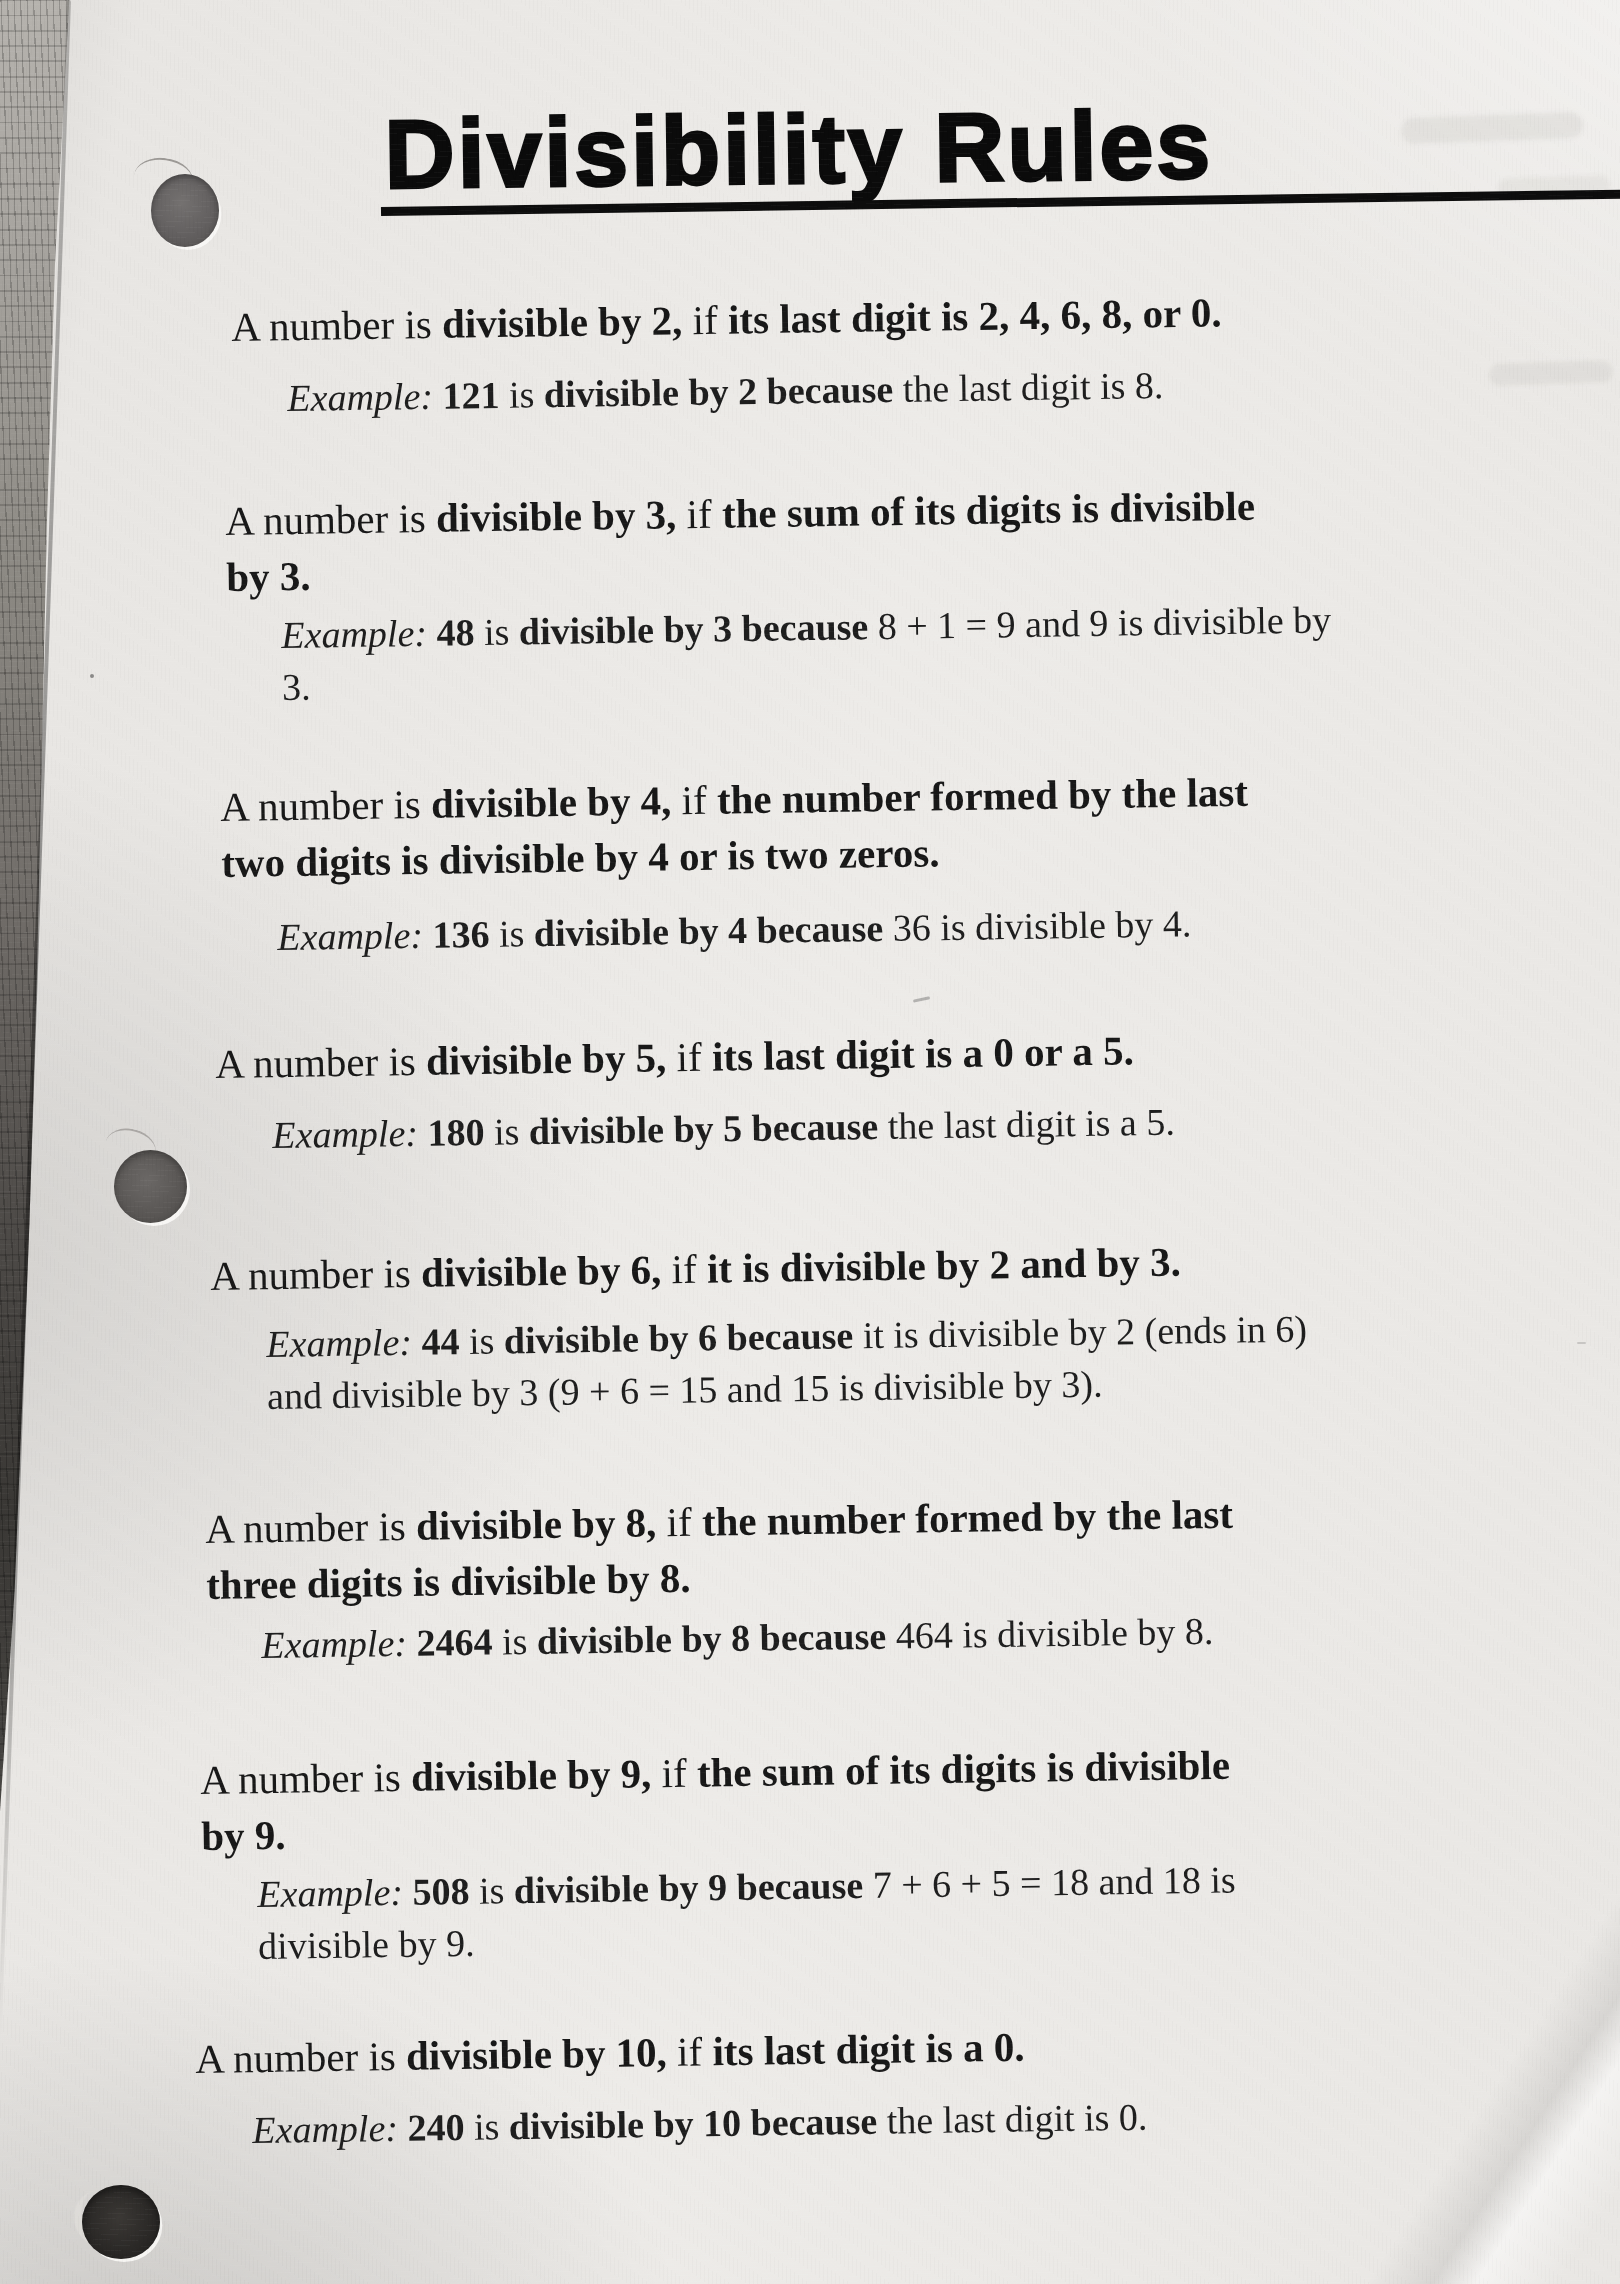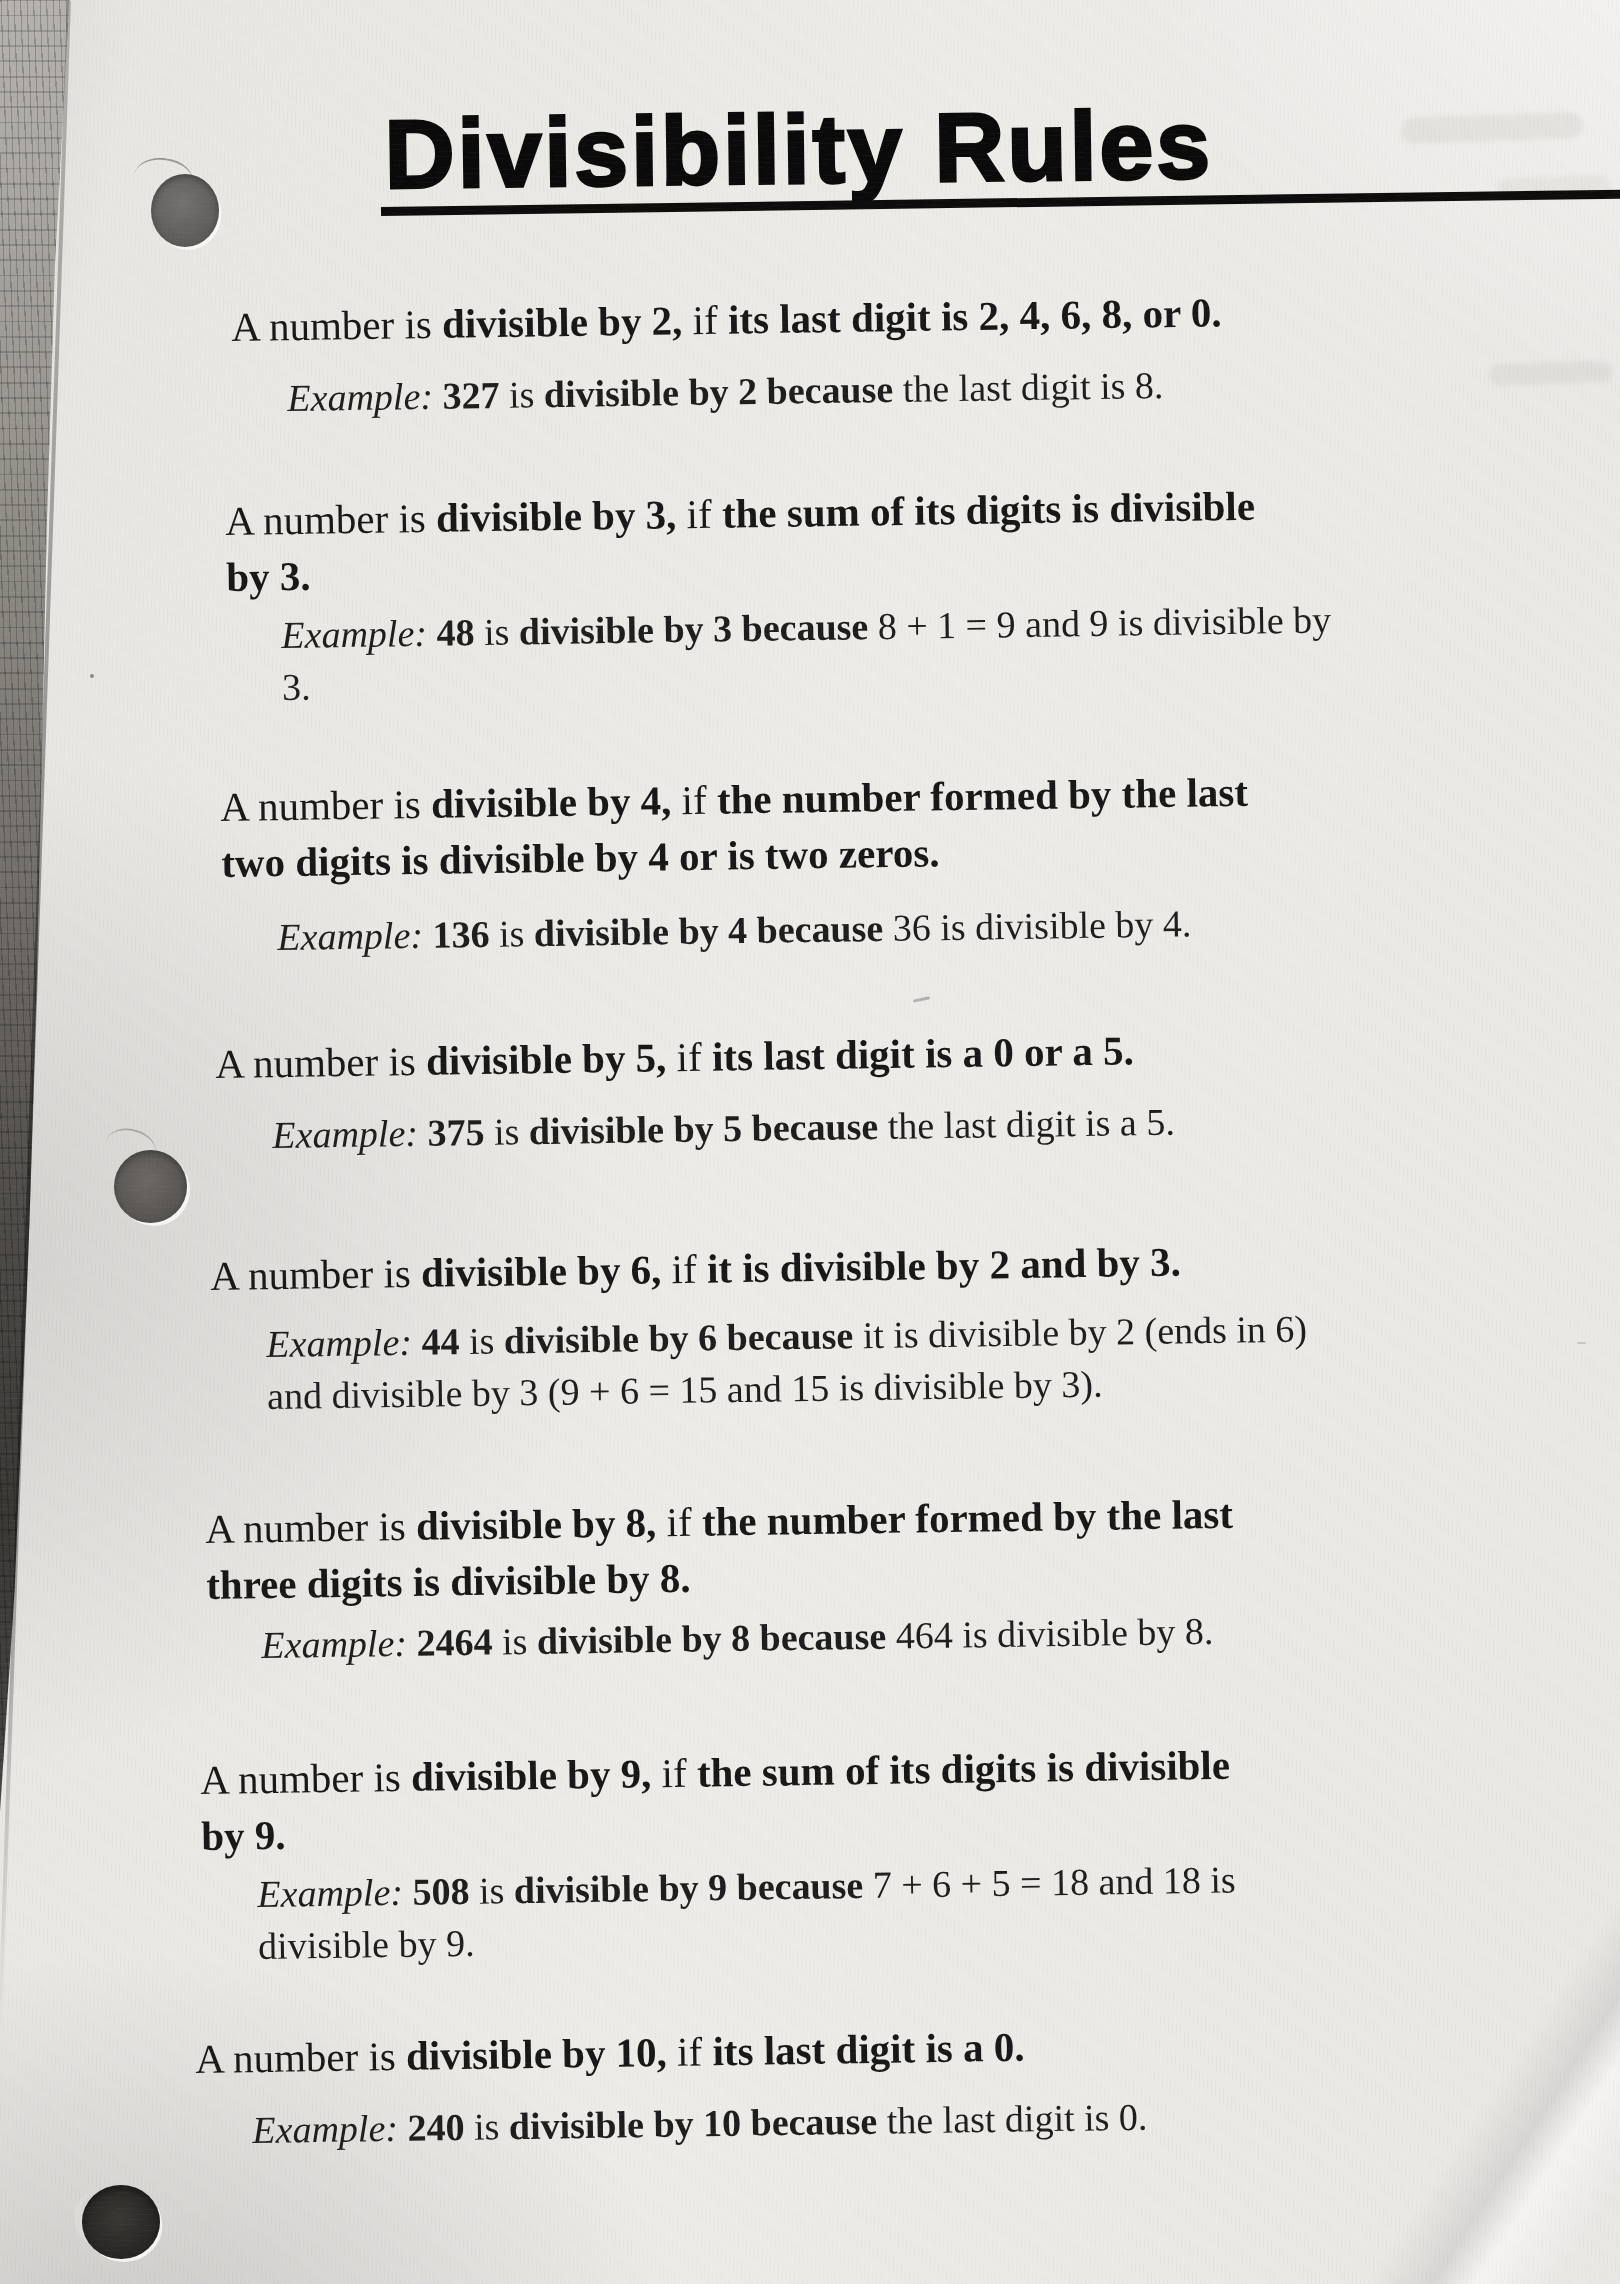--- a/index.html
+++ b/index.html
@@ -131,21 +131,21 @@
 <div class="title-underline"></div>
 
 <div class="rule" style="left:231px;top:300px;width:1371px;">
   <span>A number is</span>
   <span class="b">divisible by 2,</span>
   <span>if</span>
   <span class="b">its last digit is 2, 4, 6, 8, or 0.</span>
 </div>
 <div class="example" style="left:287px;top:373px;width:1265px;">
   <span class="ex-label">Example:</span>
-  <span class="ex-num">327</span>
+  <span class="ex-num">121</span>
   <span>is</span>
   <span class="b">divisible by 2 because</span>
   <span>the last digit is 8.</span>
 </div>
 
 <div class="rule" style="left:225px;top:494px;width:1059px;">
   <span>A number is</span>
   <span class="b">divisible by 3,</span>
   <span>if</span>
   <span class="b">the sum of its digits is divisible by 3.</span>
@@ -173,21 +173,21 @@
 </div>
 
 <div class="rule" style="left:215px;top:1037px;width:1324px;">
   <span>A number is</span>
   <span class="b">divisible by 5,</span>
   <span>if</span>
   <span class="b">its last digit is a 0 or a 5.</span>
 </div>
 <div class="example" style="left:272px;top:1110px;width:1265px;">
   <span class="ex-label">Example:</span>
-  <span class="ex-num">375</span>
+  <span class="ex-num">180</span>
   <span>is</span>
   <span class="b">divisible by 5 because</span>
   <span>the last digit is a 5.</span>
 </div>
 
 <div class="rule" style="left:210px;top:1249px;width:1389px;">
   <span>A number is</span>
   <span class="b">divisible by 6,</span>
   <span>if</span>
   <span class="b">it is divisible by 2 and by 3.</span>

